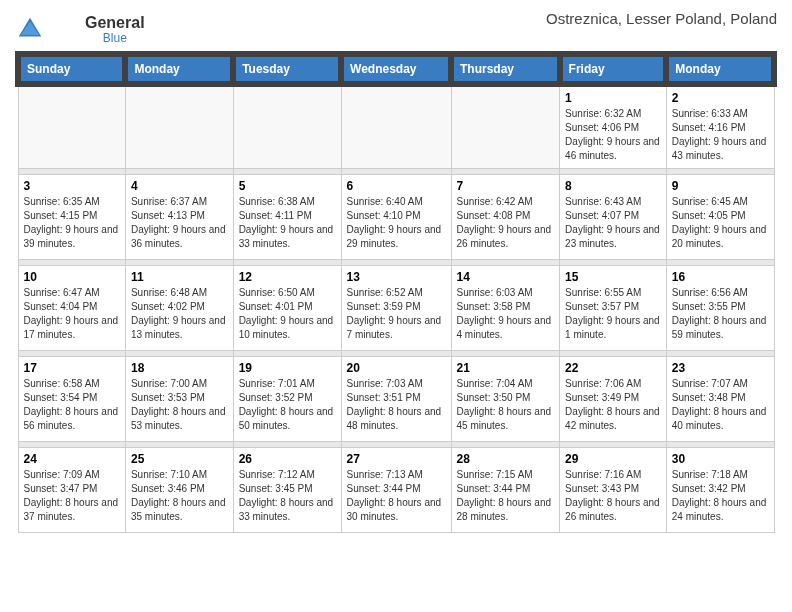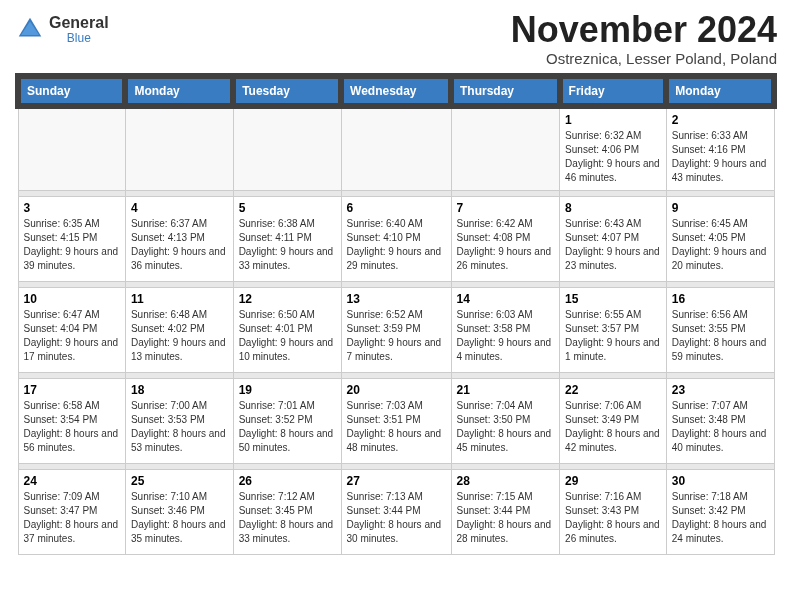--- a/index.html
+++ b/index.html
@@ -13,20 +13,21 @@
     .header-area {
       display: flex;
       align-items: flex-start;
       justify-content: space-between;
       margin-bottom: 6px;
     }
     .logo {
       display: flex;
       align-items: center;
       margin-top: 4px;
+      gap: 36px;
     }
     .logo-text {
       display: flex;
       flex-direction: column;
       line-height: 1.1;
     }
     .logo-general {
       font-size: 16px;
       font-weight: bold;
       color: #333;
@@ -106,21 +107,20 @@
     <svg class="logo-icon" viewBox="0 0 40 40">
       <polygon points="20,5 35,30 5,30" fill="#3a7cc1"></polygon>
       <polygon points="20,10 32,28 8,28" fill="#5599dd"></polygon>
     </svg>
     <div class="logo-text">
       <span class="logo-general">General</span>
       <span class="logo-blue">Blue</span>
     </div>
   </div>
   <div class="title-area">
-    <div class="month-title">November 2024</div>
     <div class="location-title">Ostreznica, Lesser Poland, Poland</div>
   </div>
 </div>
 
 <table class="calendar">
   <thead>
     <tr id="header-row">
     <th>Sunday</th>
         <th>Monday</th>
         <th>Tuesday</th>

